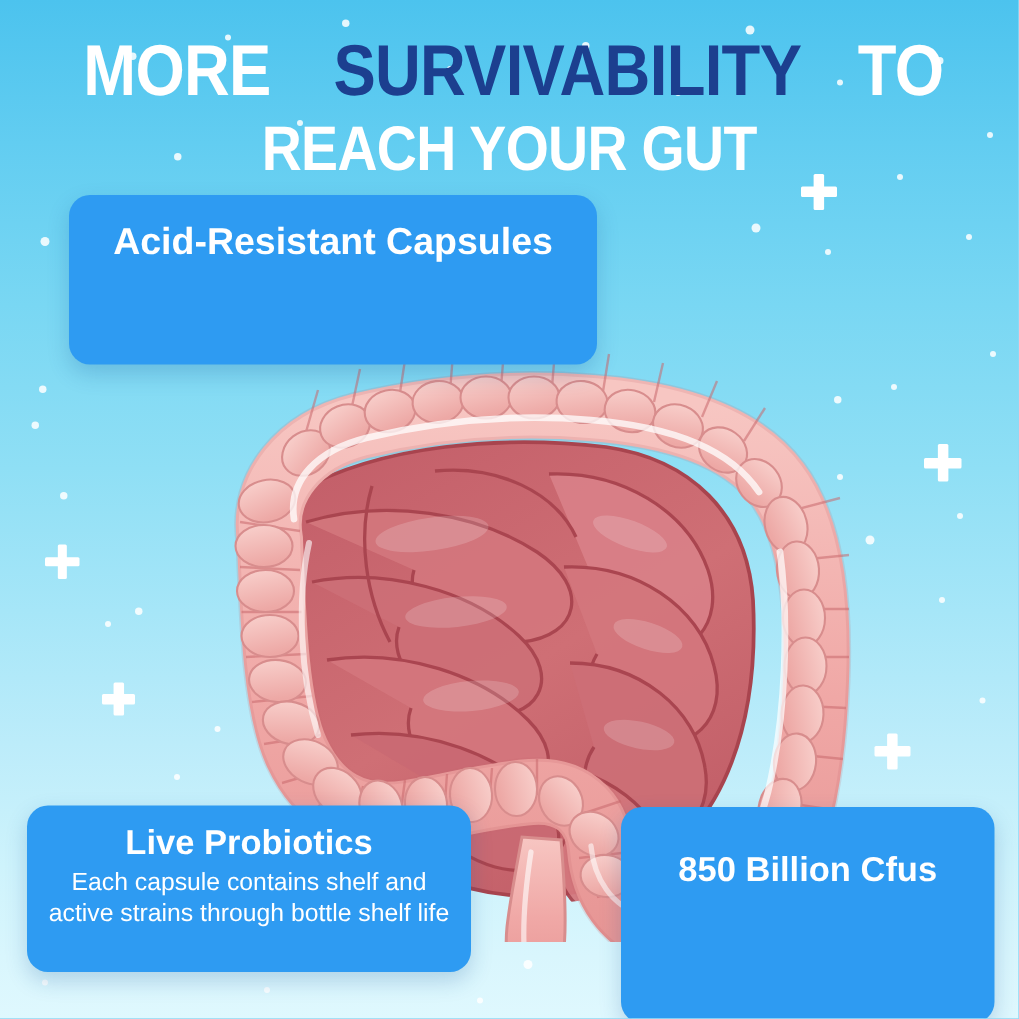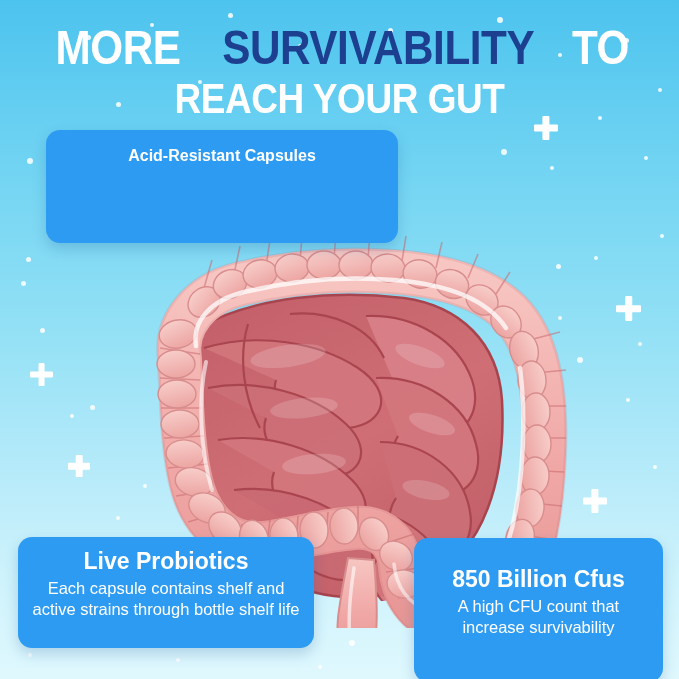--- a/index.html
+++ b/index.html
@@ -74,21 +74,21 @@
   .card-title {
     font-weight:bold;
     line-height:1.15;
     margin-bottom:4px;
   }
   .card-body {
     line-height:1.22;
     font-weight:400;
   }
   #card-acid { left:46px; top:130px; width:352px; height:113px; padding-top:17px; }
-  #card-acid .card-title { font-size:16px; }
+  #card-acid .card-title { font-size:25px; }
   #card-acid .card-body  { font-size:17px; }
 
   #card-live { left:18px; top:537px; width:296px; height:111px; padding-top:11px; }
   #card-live .card-title { font-size:23px; }
   #card-live .card-body  { font-size:16.5px; }
 
   #card-cfu { left:414px; top:538px; width:249px; height:144px; padding-top:28px; }
   #card-cfu .card-title { font-size:23px; }
   #card-cfu .card-body  { font-size:16.5px; }
 
@@ -365,16 +365,15 @@
     <div class="card-title">Acid-Resistant Capsules</div>
   </div>
 
   <div class="card" id="card-live">
     <div class="card-title">Live Probiotics</div>
     <div class="card-body">Each capsule contains shelf and active strains through bottle shelf life</div>
   </div>
 
   <div class="card" id="card-cfu">
     <div class="card-title">850 Billion Cfus</div>
-    <div class="card-body">A high CFU count that increase survivability</div>
   </div>
 
 </div>
 
 </body></html>

